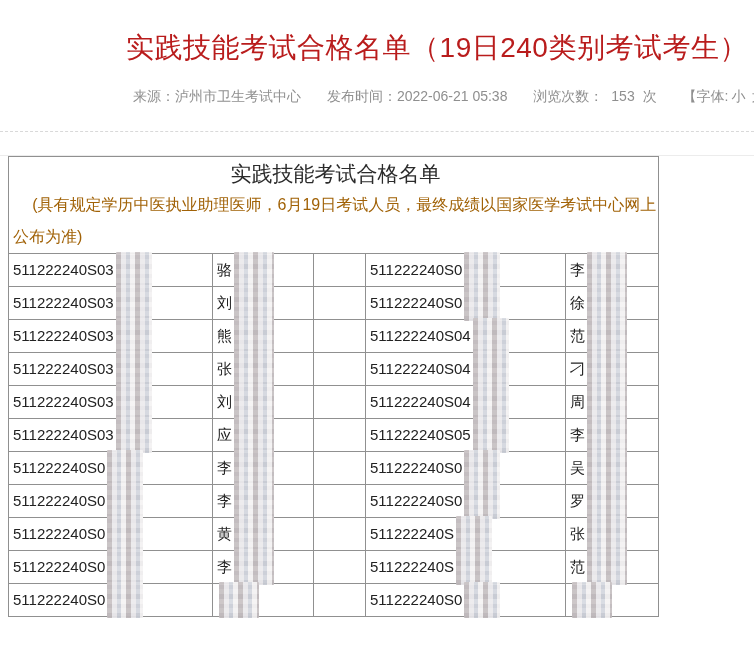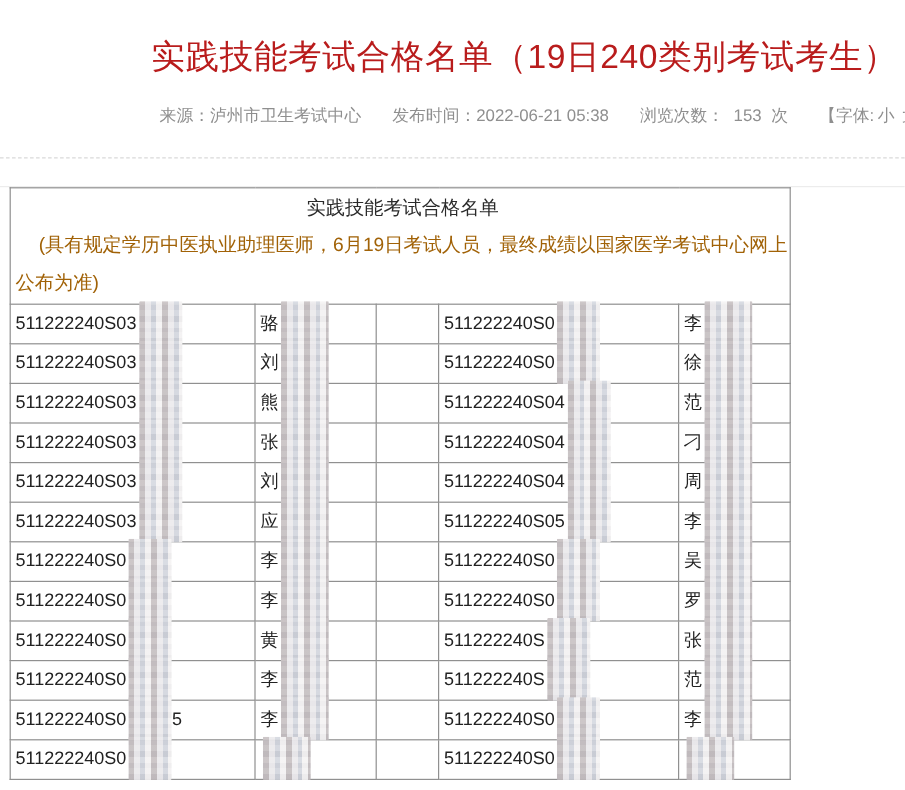--- a/index.html
+++ b/index.html
@@ -43,21 +43,21 @@
     border:1px solid #909090;
     padding:0 0 0 4px;
     height:32px;line-height:32px;
     white-space:nowrap;
   }
   td.span-cell{
     height:97px;line-height:normal;
     padding:4px 10px 4px 4px;
   }
   .tbl-title{
-    text-align:center;font-size:16px;line-height:30px;margin-top:2px;color:#2b2b2b;
+    text-align:center;font-size:21px;line-height:30px;margin-top:2px;color:#2b2b2b;
   }
   .tbl-note{
     font-size:16px;line-height:32px;color:#a16207;
     text-indent:1.2em;white-space:normal;
   }
   
   .mosaic{
     display:inline-block;vertical-align:middle;
     width:36px;height:36px;
     margin:-14px 0 -12px 2px;
@@ -169,27 +169,20 @@
     <td><span>张</span><span class="mosaic name"></span></td>
   </tr>
   <tr>
     <td><span>511222240S0</span><span class="mosaic"></span><span></span></td>
     <td><span>李</span><span class="mosaic name"></span></td>
     <td></td>
     <td><span>511222240S</span><span class="mosaic"></span><span></span></td>
     <td><span>范</span><span class="mosaic name"></span></td>
   </tr>
   <tr>
-    <td><span>511222240S0</span><span class="mosaic"></span><span>5</span></td>
-    <td><span>李</span><span class="mosaic name"></span></td>
-    <td></td>
-    <td><span>511222240S0</span><span class="mosaic"></span><span></span></td>
-    <td><span>李</span><span class="mosaic name"></span></td>
-  </tr>
-  <tr>
     <td><span>511222240S0</span><span class="mosaic"></span><span></span></td>
     <td><span></span><span class="mosaic name"></span></td>
     <td></td>
     <td><span>511222240S0</span><span class="mosaic"></span><span></span></td>
     <td><span></span><span class="mosaic name"></span></td>
   </tr>
   </tbody>
 </table>
 </div>
 

